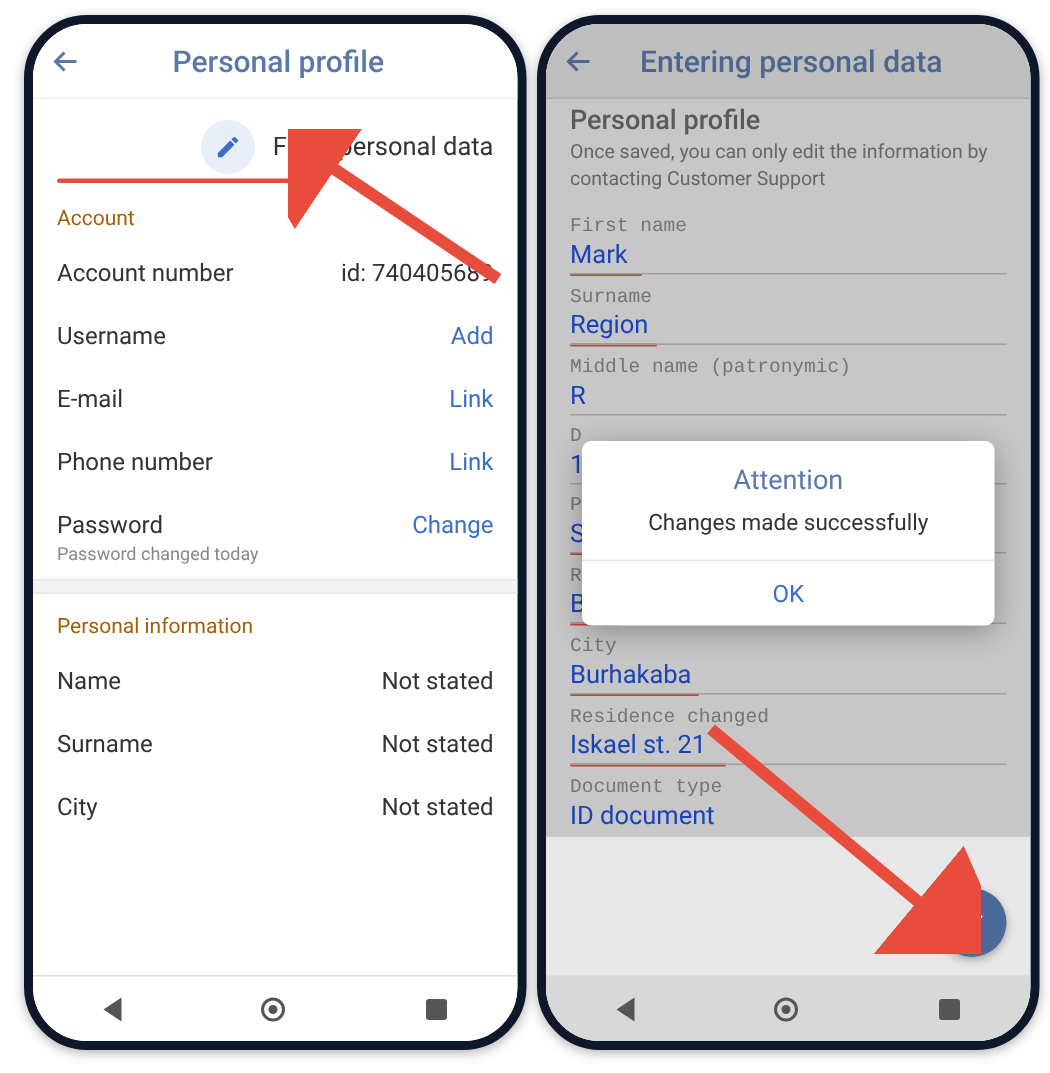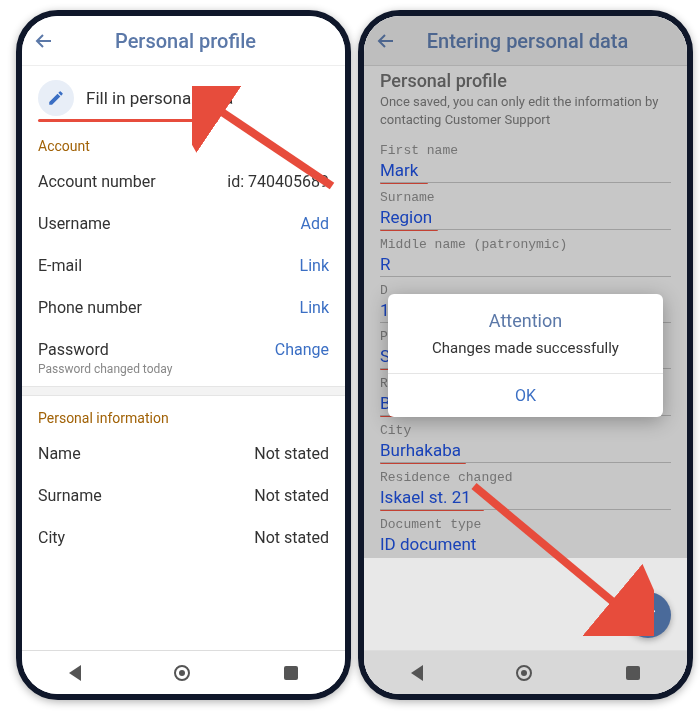--- a/index.html
+++ b/index.html
@@ -52,20 +52,21 @@
     width: 24px; height: 24px;
     color: #5b78a8;
   }
   
   .fill-banner {
     display:flex;
     align-items:center;
     padding: 14px 16px 8px 16px;
     gap:12px;
     position:relative;
+    justify-content:flex-end;
   }
   .pencil-circle {
     width:36px;height:36px;border-radius:50%;
     background:#e8eef7;
     display:flex;align-items:center;justify-content:center;
     color:#3b6fc4;
   }
   .fill-text { font-size:17px; color:#333; }
   .red-underline {
     position:absolute;

